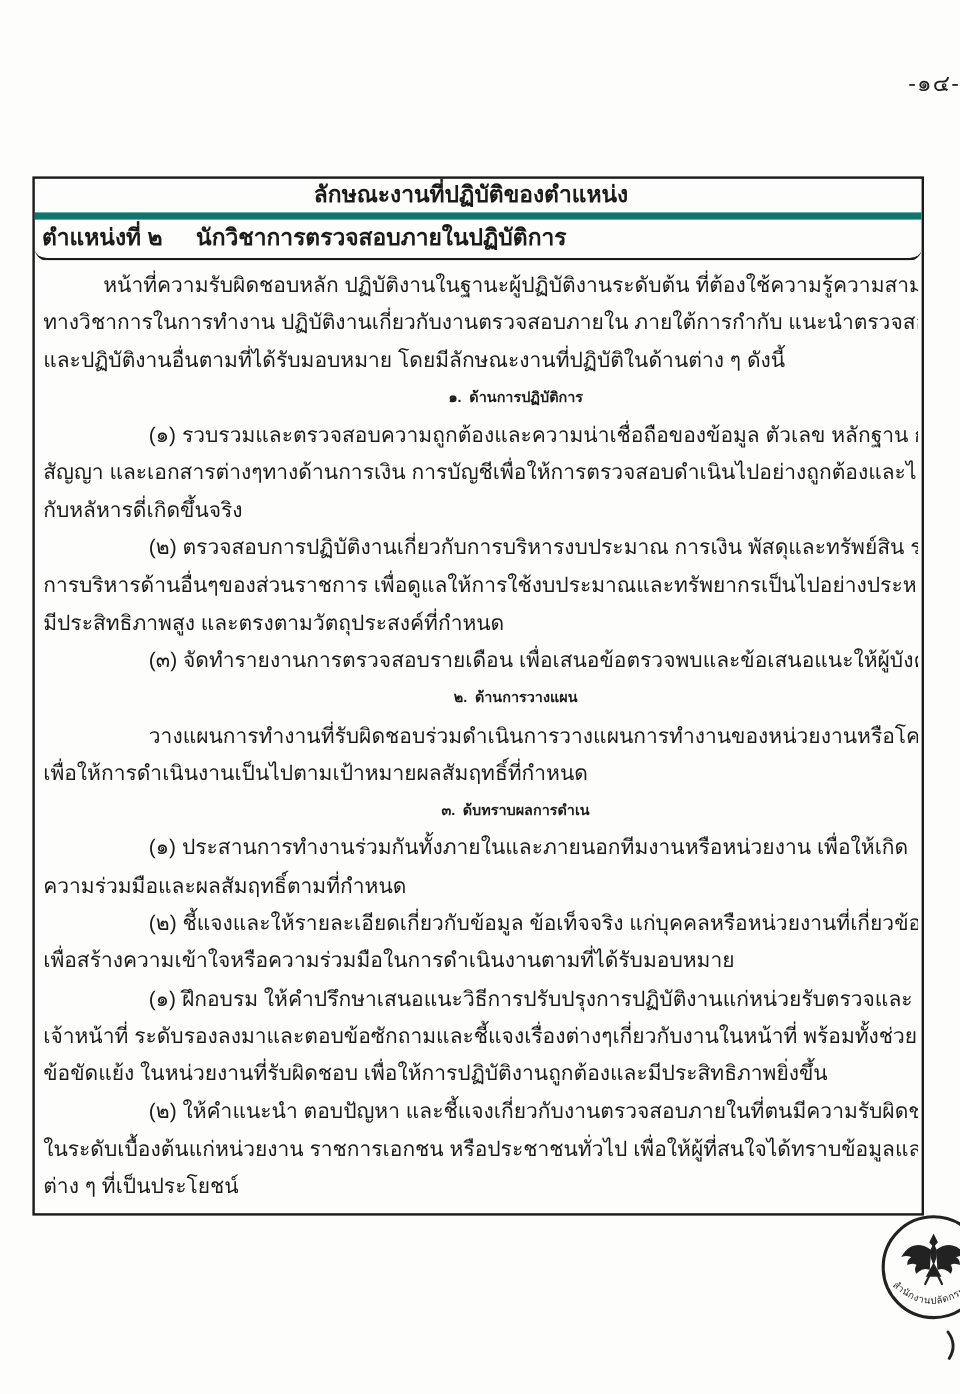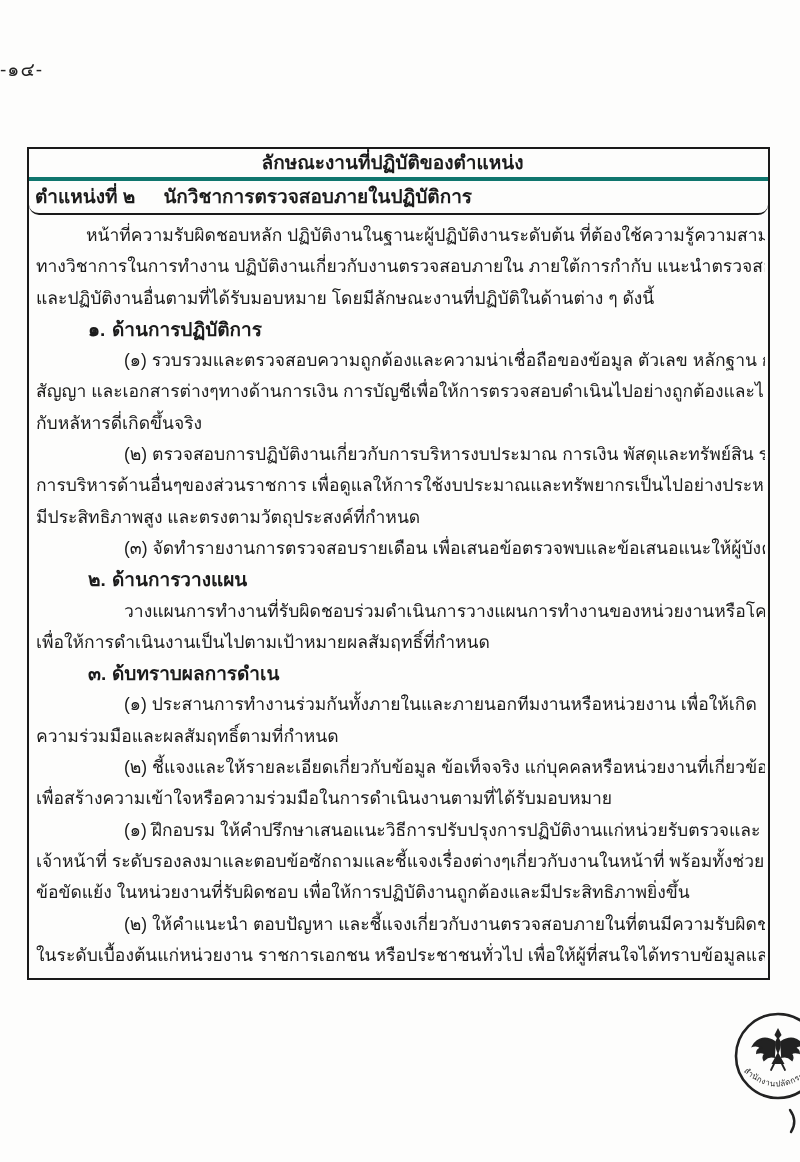--- a/index.html
+++ b/index.html
@@ -7,29 +7,29 @@
     position:relative;
     width:800px;height:1162px;
     margin:0 auto;
     background:#fdfdfc;
     overflow:hidden;
     font-family:"Liberation Sans", sans-serif;
     color:#1b1b1b;
   }
   .pageno{
     position:absolute;top:54px;left:0;width:100%;
-    text-align:left;font-size:19px;letter-spacing:1px;color:#222;
+    text-align:right;font-size:19px;letter-spacing:1px;color:#222;
   }
   .doc-table{
     position:absolute;left:27px;top:147px;width:739px;
     border:2px solid #1a1a1a;
     background:transparent;
   }
   .row-title{
-    border-bottom:4px solid #0f766e;
+    border-bottom:6px solid #0f766e;
     text-align:center;font-weight:bold;font-size:19px;
     padding:3px 14px 4px 2px;line-height:21px;
     white-space:nowrap;overflow:hidden;
   }
   .row-pos{
     border-bottom:2px solid #1a1a1a;
     font-weight:bold;font-size:19px;
     padding:5px 4px 6px 6px;line-height:21px;
     white-space:nowrap;overflow:hidden;border-radius:10px;
   }
@@ -37,21 +37,21 @@
   .row-body{
     padding:5px 3px 7px 7px;
     overflow:hidden;
   }
   .ln{
     font-size:17.5px;line-height:31.3px;
     white-space:nowrap;overflow:hidden;
   }
   .indent-para{padding-left:50px;}
   .indent-item{padding-left:88px;}
-  .heading{font-weight:bold;padding-left:52px;font-size:19px;}
+  .heading{font-weight:bold;padding-left:52px;font-size:12px;text-align:center;}
   .heading .num{display:inline-block;min-width:24px;}
   .seal{
     position:absolute;left:728px;top:1008px;
     width:100px;height:158px;
   }
 </style>
 </head>
 <body>
 
 <div class="page">
@@ -96,20 +96,21 @@
       <div class="ln indent-item">(๒) ชี้แจงและให้รายละเอียดเกี่ยวกับข้อมูล ข้อเท็จจริง แก่บุคคลหรือหน่วยงานที่เกี่ยวข้อง</div>
       <div class="ln">เพื่อสร้างความเข้าใจหรือความร่วมมือในการดำเนินงานตามที่ได้รับมอบหมาย</div>
 
 
       <div class="ln indent-item">(๑) ฝึกอบรม ให้คำปรึกษาเสนอแนะวิธีการปรับปรุงการปฏิบัติงานแก่หน่วยรับตรวจและ</div>
       <div class="ln">เจ้าหน้าที่ ระดับรองลงมาและตอบข้อซักถามและชี้แจงเรื่องต่างๆเกี่ยวกับงานในหน้าที่ พร้อมทั้งช่วยแก้ปัญหา</div>
       <div class="ln">ข้อขัดแย้ง ในหน่วยงานที่รับผิดชอบ เพื่อให้การปฏิบัติงานถูกต้องและมีประสิทธิภาพยิ่งขึ้น</div>
 
       <div class="ln indent-item">(๒) ให้คำแนะนำ ตอบปัญหา และชี้แจงเกี่ยวกับงานตรวจสอบภายในที่ตนมีความรับผิดชอบ</div>
       <div class="ln">ในระดับเบื้องต้นแก่หน่วยงาน ราชการเอกชน หรือประชาชนทั่วไป เพื่อให้ผู้ที่สนใจได้ทราบข้อมูลและความรู้</div>
+      <div class="ln">ต่าง ๆ ที่เป็นประโยชน์</div>
     </div>
   </div>
 
   <svg class="seal" viewBox="0 0 100 158" xmlns="http://www.w3.org/2000/svg">
     <g stroke="#222" fill="none" stroke-linecap="round">
       <circle cx="50" cy="48" r="42" stroke-width="2.6"></circle>
 
       <g stroke-width="1.8" fill="#222" stroke="#222">
         <path d="M50 22 l2.5 5 l-2.5 3 l-2.5 -3 Z"></path>
         <path d="M50 30 c-2.5 4 -2.5 9 0 14 c2.5 -5 2.5 -10 0 -14 Z"></path>

